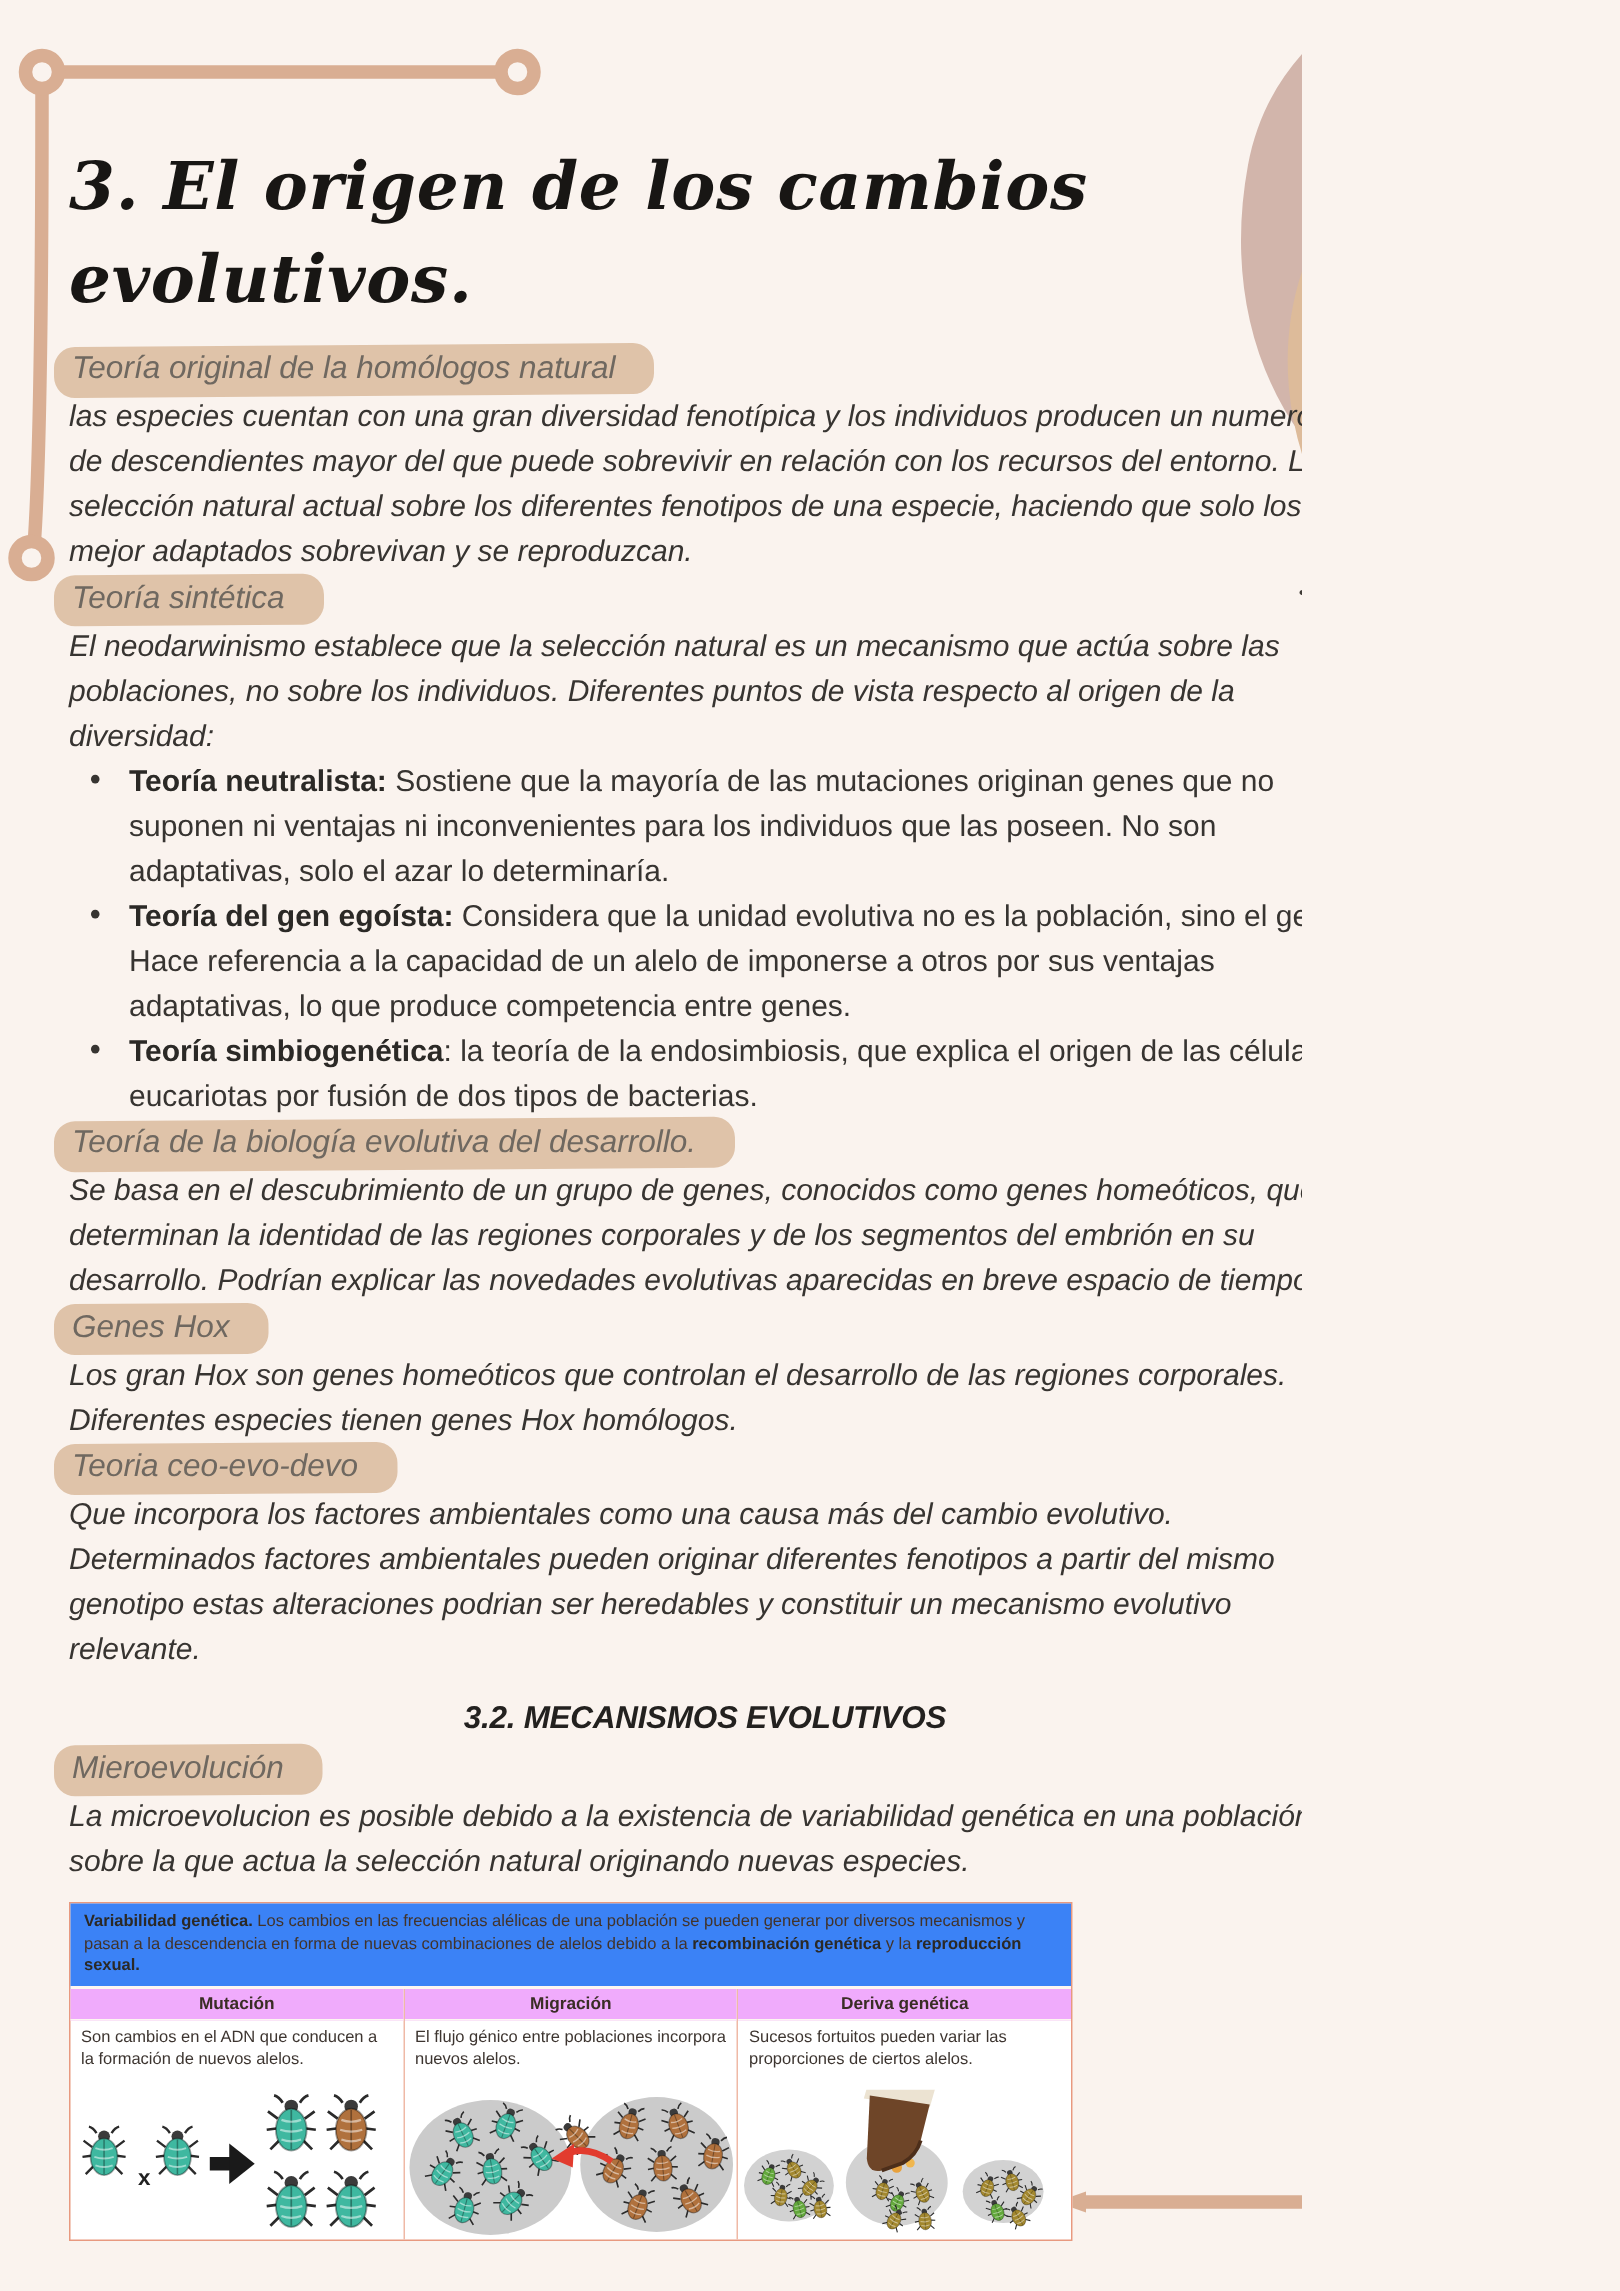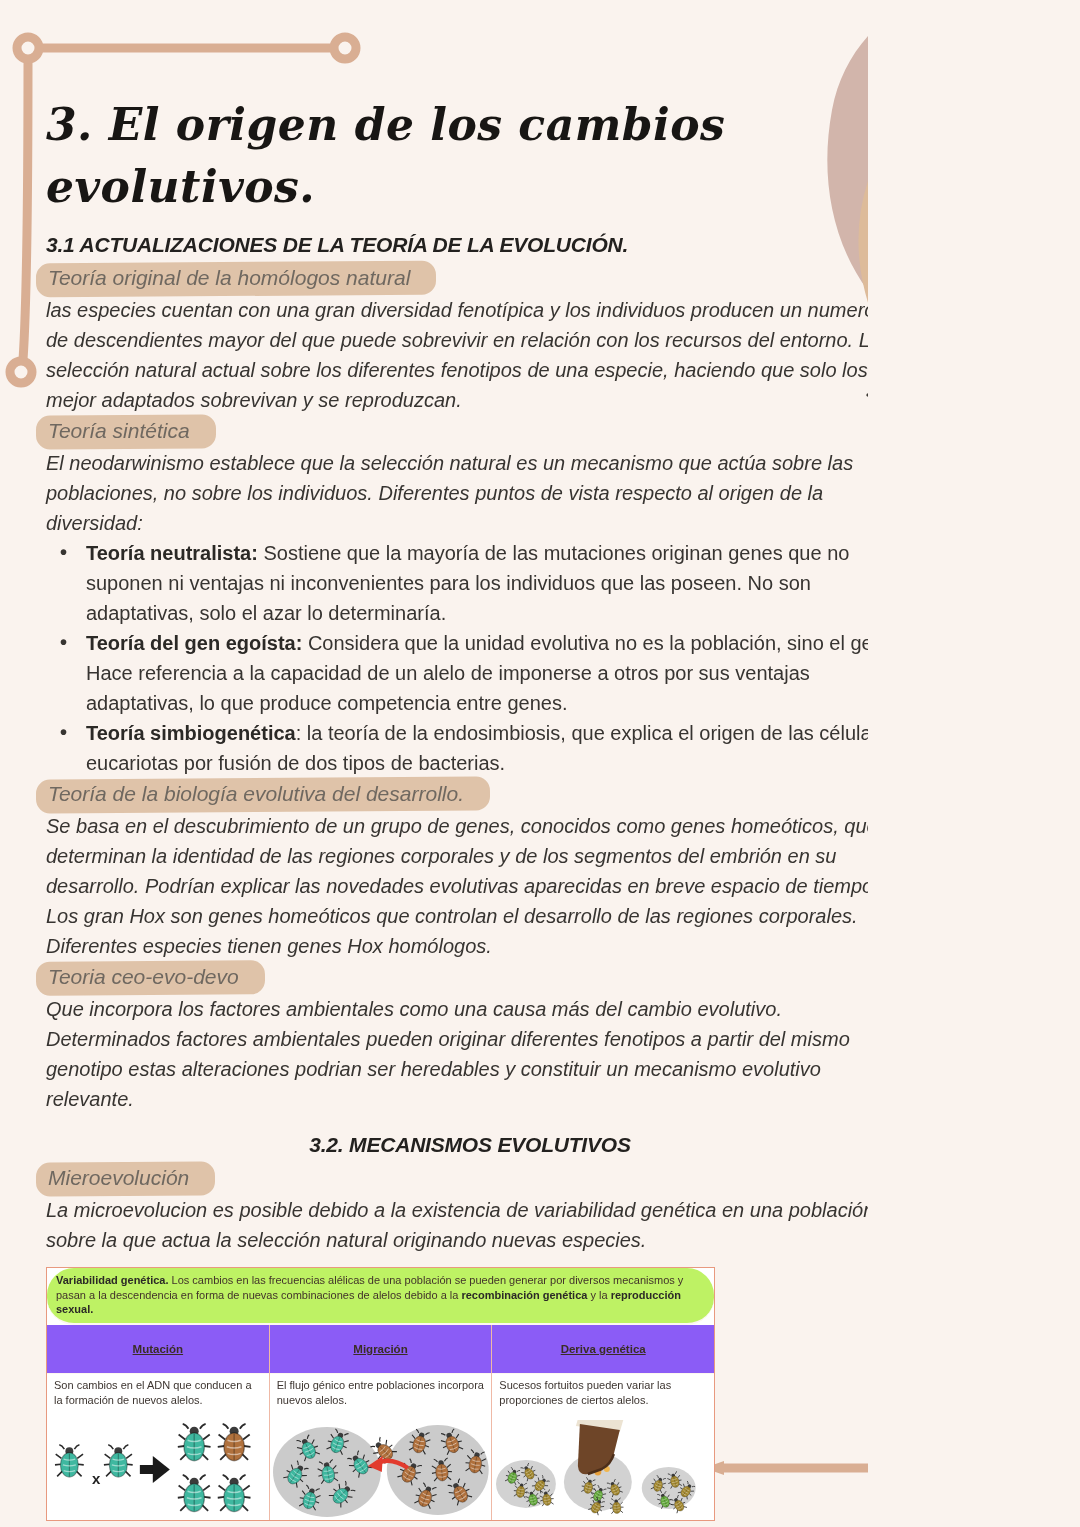--- a/index.html
+++ b/index.html
@@ -23,26 +23,26 @@
 
   p{margin:0;font-style:italic;}
   .theories{list-style:none;margin:0;padding:0 0 0 14px;}
   .theories li{position:relative;padding-left:26px;}
   .theories .bullet{position:absolute;left:0;top:-1px;font-weight:700;}
   b{font-weight:700;color:#2b2926;}
 
   
   .fig{margin-top:12px;width:667px;background:#ffffff;border:1.5px solid #e8997f;
        font-size:11px;line-height:14.5px;color:#3d3530;}
-  .fig-caption{background:#bef264;padding:5px 9px 6px 9px;border-bottom:2px solid #fdf6f1;color:#42332a;border-radius:27px;}
+  .fig-caption{background:#3b82f6;padding:5px 9px 6px 9px;border-bottom:2px solid #fdf6f1;color:#42332a;}
   .fig-cols{display:flex;}
   .fig-col{flex:1 1 0;border-right:1.5px solid #efb9a6;display:flex;flex-direction:column;}
   .fig-col:last-child{border-right:none;}
-  .fig-col-header{background:#8b5cf6;font-weight:700;text-align:center;padding:17px 2px;
-                  border-bottom:1.5px solid #fdf6f1;font-size:11.5px;color:#3a2d25;text-decoration:underline;}
+  .fig-col-header{background:#f0abfc;font-weight:700;text-align:center;padding:3px 2px;
+                  border-bottom:1.5px solid #fdf6f1;font-size:11.5px;color:#3a2d25;}
   .fig-col-desc{padding:4px 7px 2px 7px;min-height:40px;}
   .fig-art{height:100px;position:relative;overflow:hidden;}
   .fig-art svg{width:100%;height:100%;}
 
   .teal{color:#3fb8a0}.brown{color:#b0713d}.green{color:#63a93c}.olive{color:#a3882f}
 </style>
 </head>
 <body>
 
 <div class="page">
@@ -97,21 +97,20 @@
       <polygon points="44,341 44,355 24,348" fill="#d9ae93" stroke="none"></polygon>
       <circle cx="342" cy="25" r="11" stroke-width="9" fill="#faf3ee"></circle>
       <circle cx="342" cy="348" r="12" stroke-width="10" fill="#faf3ee"></circle>
     </g>
   </svg>
 
   <div class="content">
 
     <h1 class="doc-title">3. El origen de los cambios evolutivos.</h1>
 
-    <div class="h-sub">3.1 ACTUALIZACIONES DE LA TEORÍA DE LA EVOLUCIÓN.</div>
 
     <div><span class="mark-head">Teoría original de la homólogos natural</span></div>
     <p>las especies cuentan con una gran diversidad fenotípica y los individuos producen un numero de descendientes mayor del que puede sobrevivir en relación con los recursos del entorno. La selección natural actual sobre los diferentes fenotipos de una especie, haciendo que solo los mejor adaptados sobrevivan y se reproduzcan.</p>
 
     <div><span class="mark-head">Teoría sintética</span></div>
     <p>El neodarwinismo establece que la selección natural es un mecanismo que actúa sobre las poblaciones, no sobre los individuos. Diferentes puntos de vista respecto al origen de la diversidad:</p>
 
     <ul class="theories">
       <li>
         <span class="bullet">•</span>
@@ -123,20 +122,21 @@
       </li>
       <li>
         <span class="bullet">•</span>
         <b>Teoría simbiogenética</b><span>: la teoría de la endosimbiosis, que explica el origen de las células eucariotas por fusión de dos tipos de bacterias.</span>
       </li>
     </ul>
 
     <div><span class="mark-head">Teoría de la biología evolutiva del desarrollo.</span></div>
     <p>Se basa en el descubrimiento de un grupo de genes, conocidos como genes homeóticos, que determinan la identidad de las regiones corporales y de los segmentos del embrión en su desarrollo. Podrían explicar las novedades evolutivas aparecidas en breve espacio de tiempo.</p>
 
+    <div><span class="mark-head">Genes Hox</span></div>
     <p>Los gran Hox son genes homeóticos que controlan el desarrollo de las regiones corporales. Diferentes especies tienen genes Hox homólogos.</p>
 
     <div><span class="mark-head">Teoria ceo-evo-devo</span></div>
     <p>Que incorpora los factores ambientales como una causa más del cambio evolutivo. Determinados factores ambientales pueden originar diferentes fenotipos a partir del mismo genotipo estas alteraciones podrian ser heredables y constituir un mecanismo evolutivo relevante.</p>
 
     <div class="h-sub spaced">3.2. MECANISMOS EVOLUTIVOS</div>
 
     <div><span class="mark-head">Mieroevolución</span></div>
     <p>La microevolucion es posible debido a la existencia de variabilidad genética en una población sobre la que actua la selección natural originando nuevas especies.</p>
 

